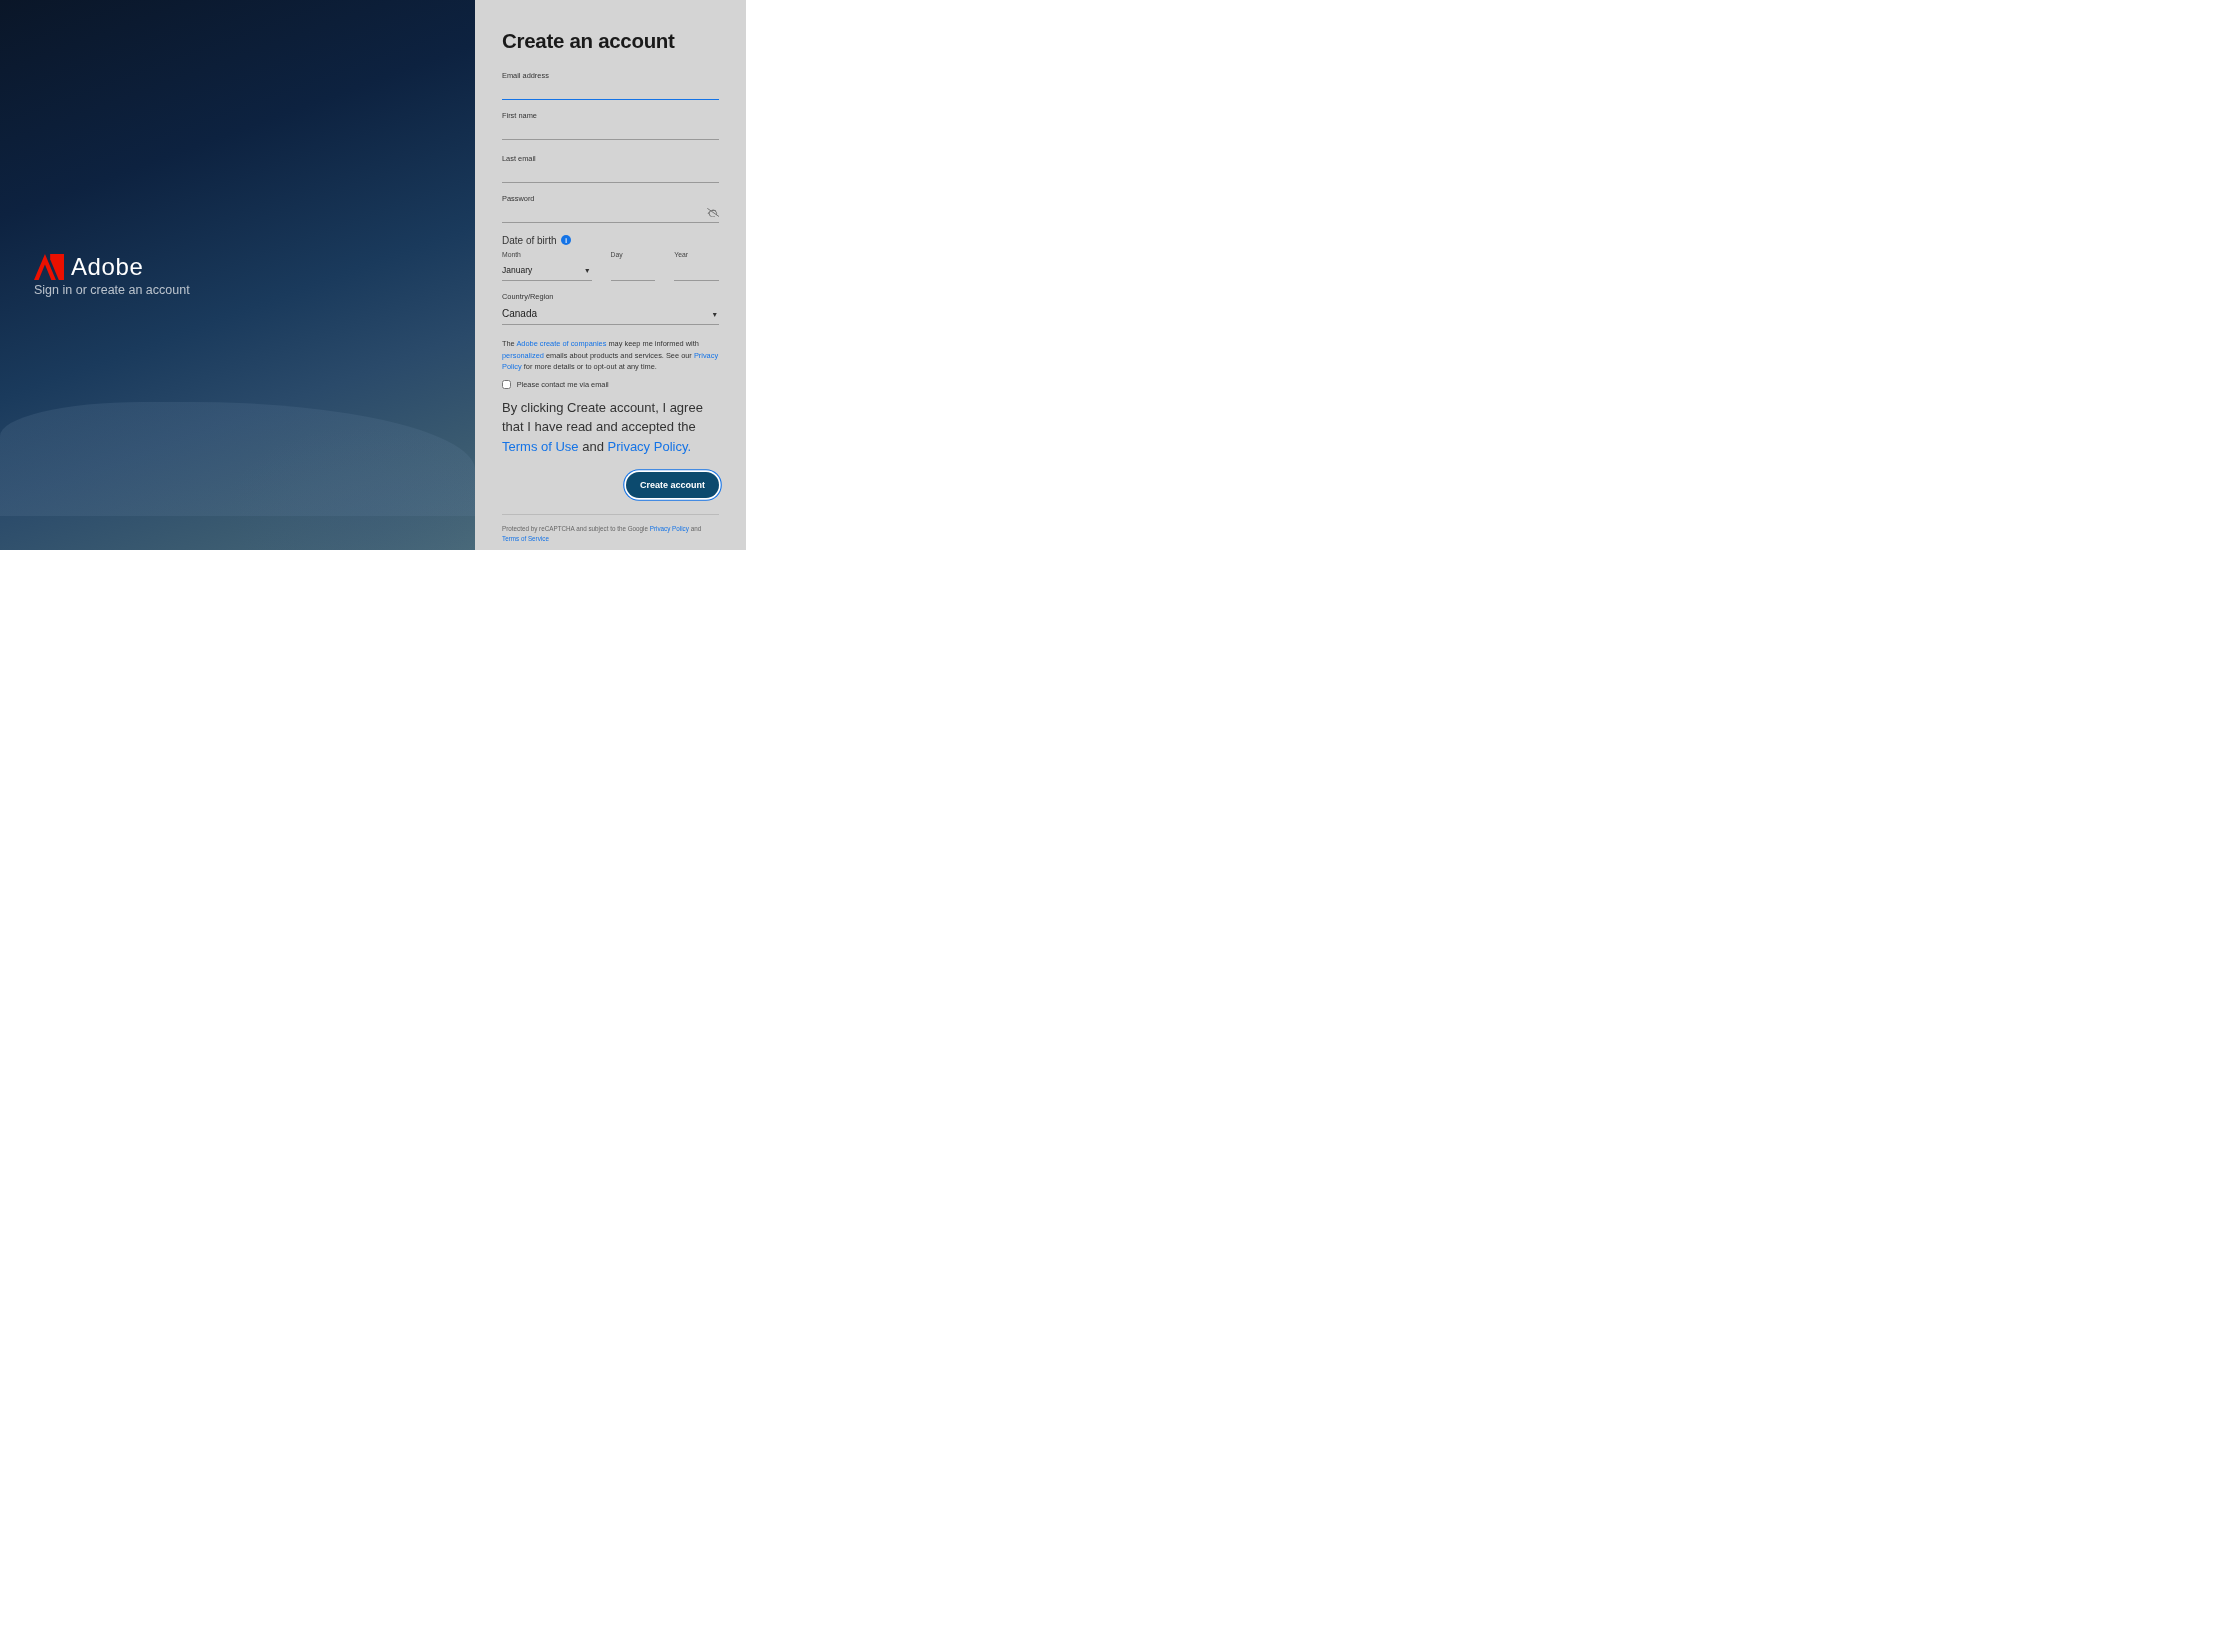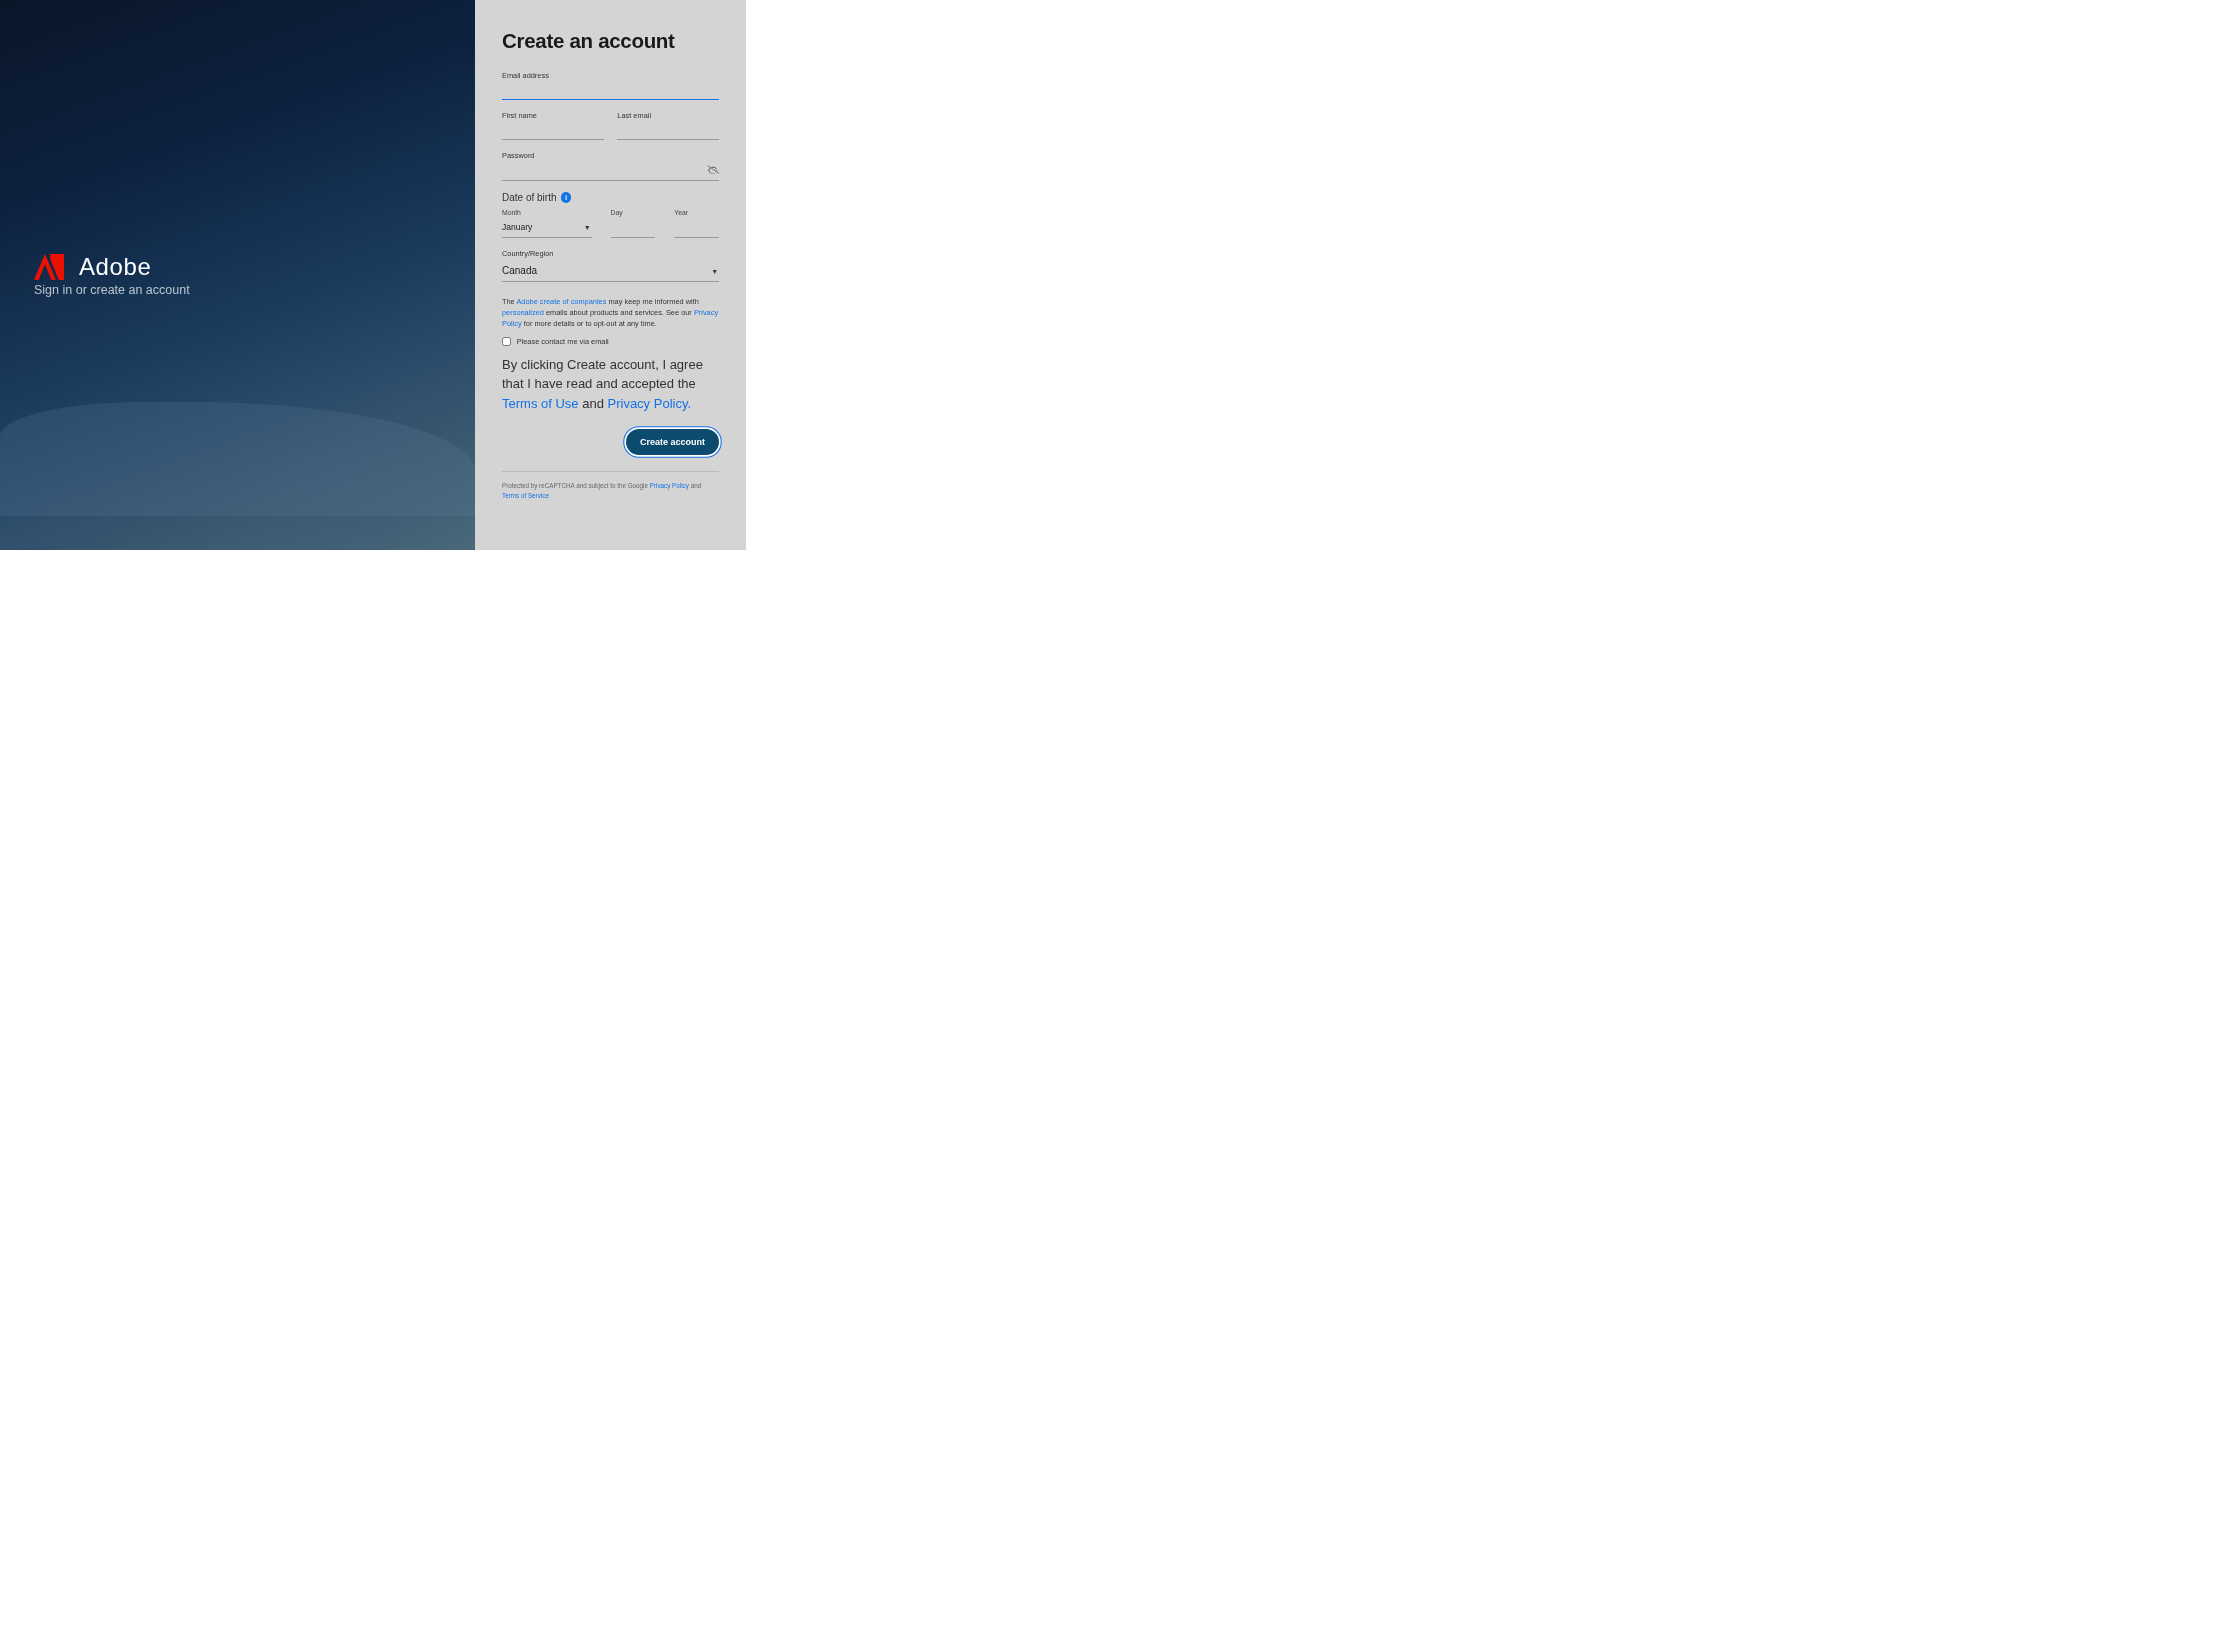--- a/index.html
+++ b/index.html
@@ -43,21 +43,21 @@
       left: 0;
       right: 0;
       height: 114px;
       background: linear-gradient(to right, rgba(80,110,140,0.3), rgba(100,130,160,0.2));
       border-radius: 30% 60% 0 0;
     }
 
     .adobe-logo {
       display: flex;
       align-items: center;
-      gap: 15px;
+      gap: 7px;
       margin-bottom: 2px;
       position: relative;
       z-index: 2;
       text-align: right;
     }
 
     .adobe-logo-icon {
       width: 30px;
       height: 26px;
     }
@@ -118,20 +118,21 @@
     }
 
     .field-input.active {
       border-bottom: 1.1px solid #1473e6;
     }
 
     .name-row {
       display: flex;
       gap: 13.7px;
       margin-bottom: 11.4px;
+      flex-direction: column;
     }
 
     .name-row .field-group {
       flex: 1;
       margin-bottom: 0;
     }
 
     .password-wrapper {
       position: relative;
     }

